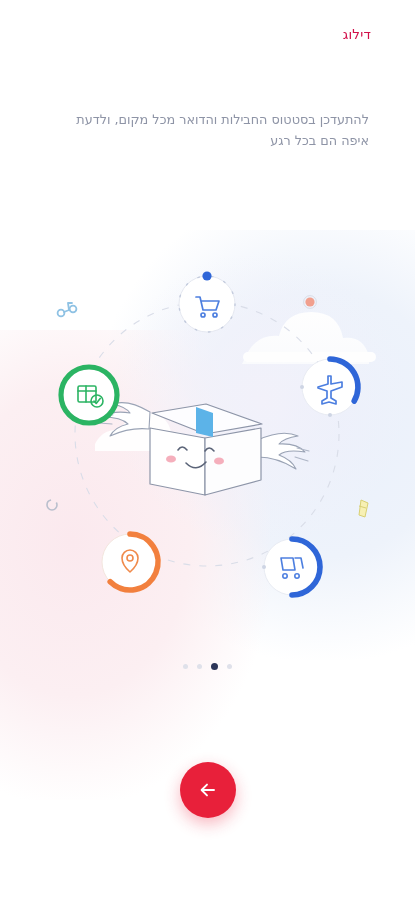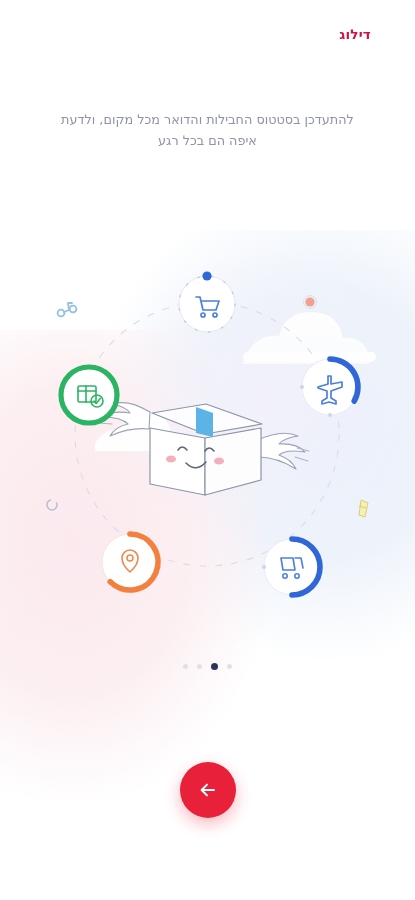--- a/index.html
+++ b/index.html
@@ -54,21 +54,21 @@
     position: absolute;
     top: 24px;
     left: 0;
     right: 0;
     padding: 0 42px;
     text-align: right;
   }
   .skip-btn {
     display: inline-block;
     font-size: 13.5px;
-    font-weight: 700;
+    font-weight: 400;
     color: #d2104a;
     letter-spacing: 0.2px;
     cursor: pointer;
     background: none;
     border: 0;
     padding: 2px 2px;
     font-family: "DejaVu Sans", "Liberation Sans", sans-serif;
   }
 
   
@@ -88,20 +88,21 @@
     font-weight: 700;
     color: #24304f;
     letter-spacing: 0.1px;
   }
   .subcopy {
     margin: 20px 0 10px;
     font-size: 12.8px;
     line-height: 1.62;
     font-weight: 400;
     color: #8e94a6;
+    text-align: right;
   }
 
   
   .stage {
     position: absolute;
     top: 252px;
     left: 0;
     width: 415px;
     height: 380px;
   }

